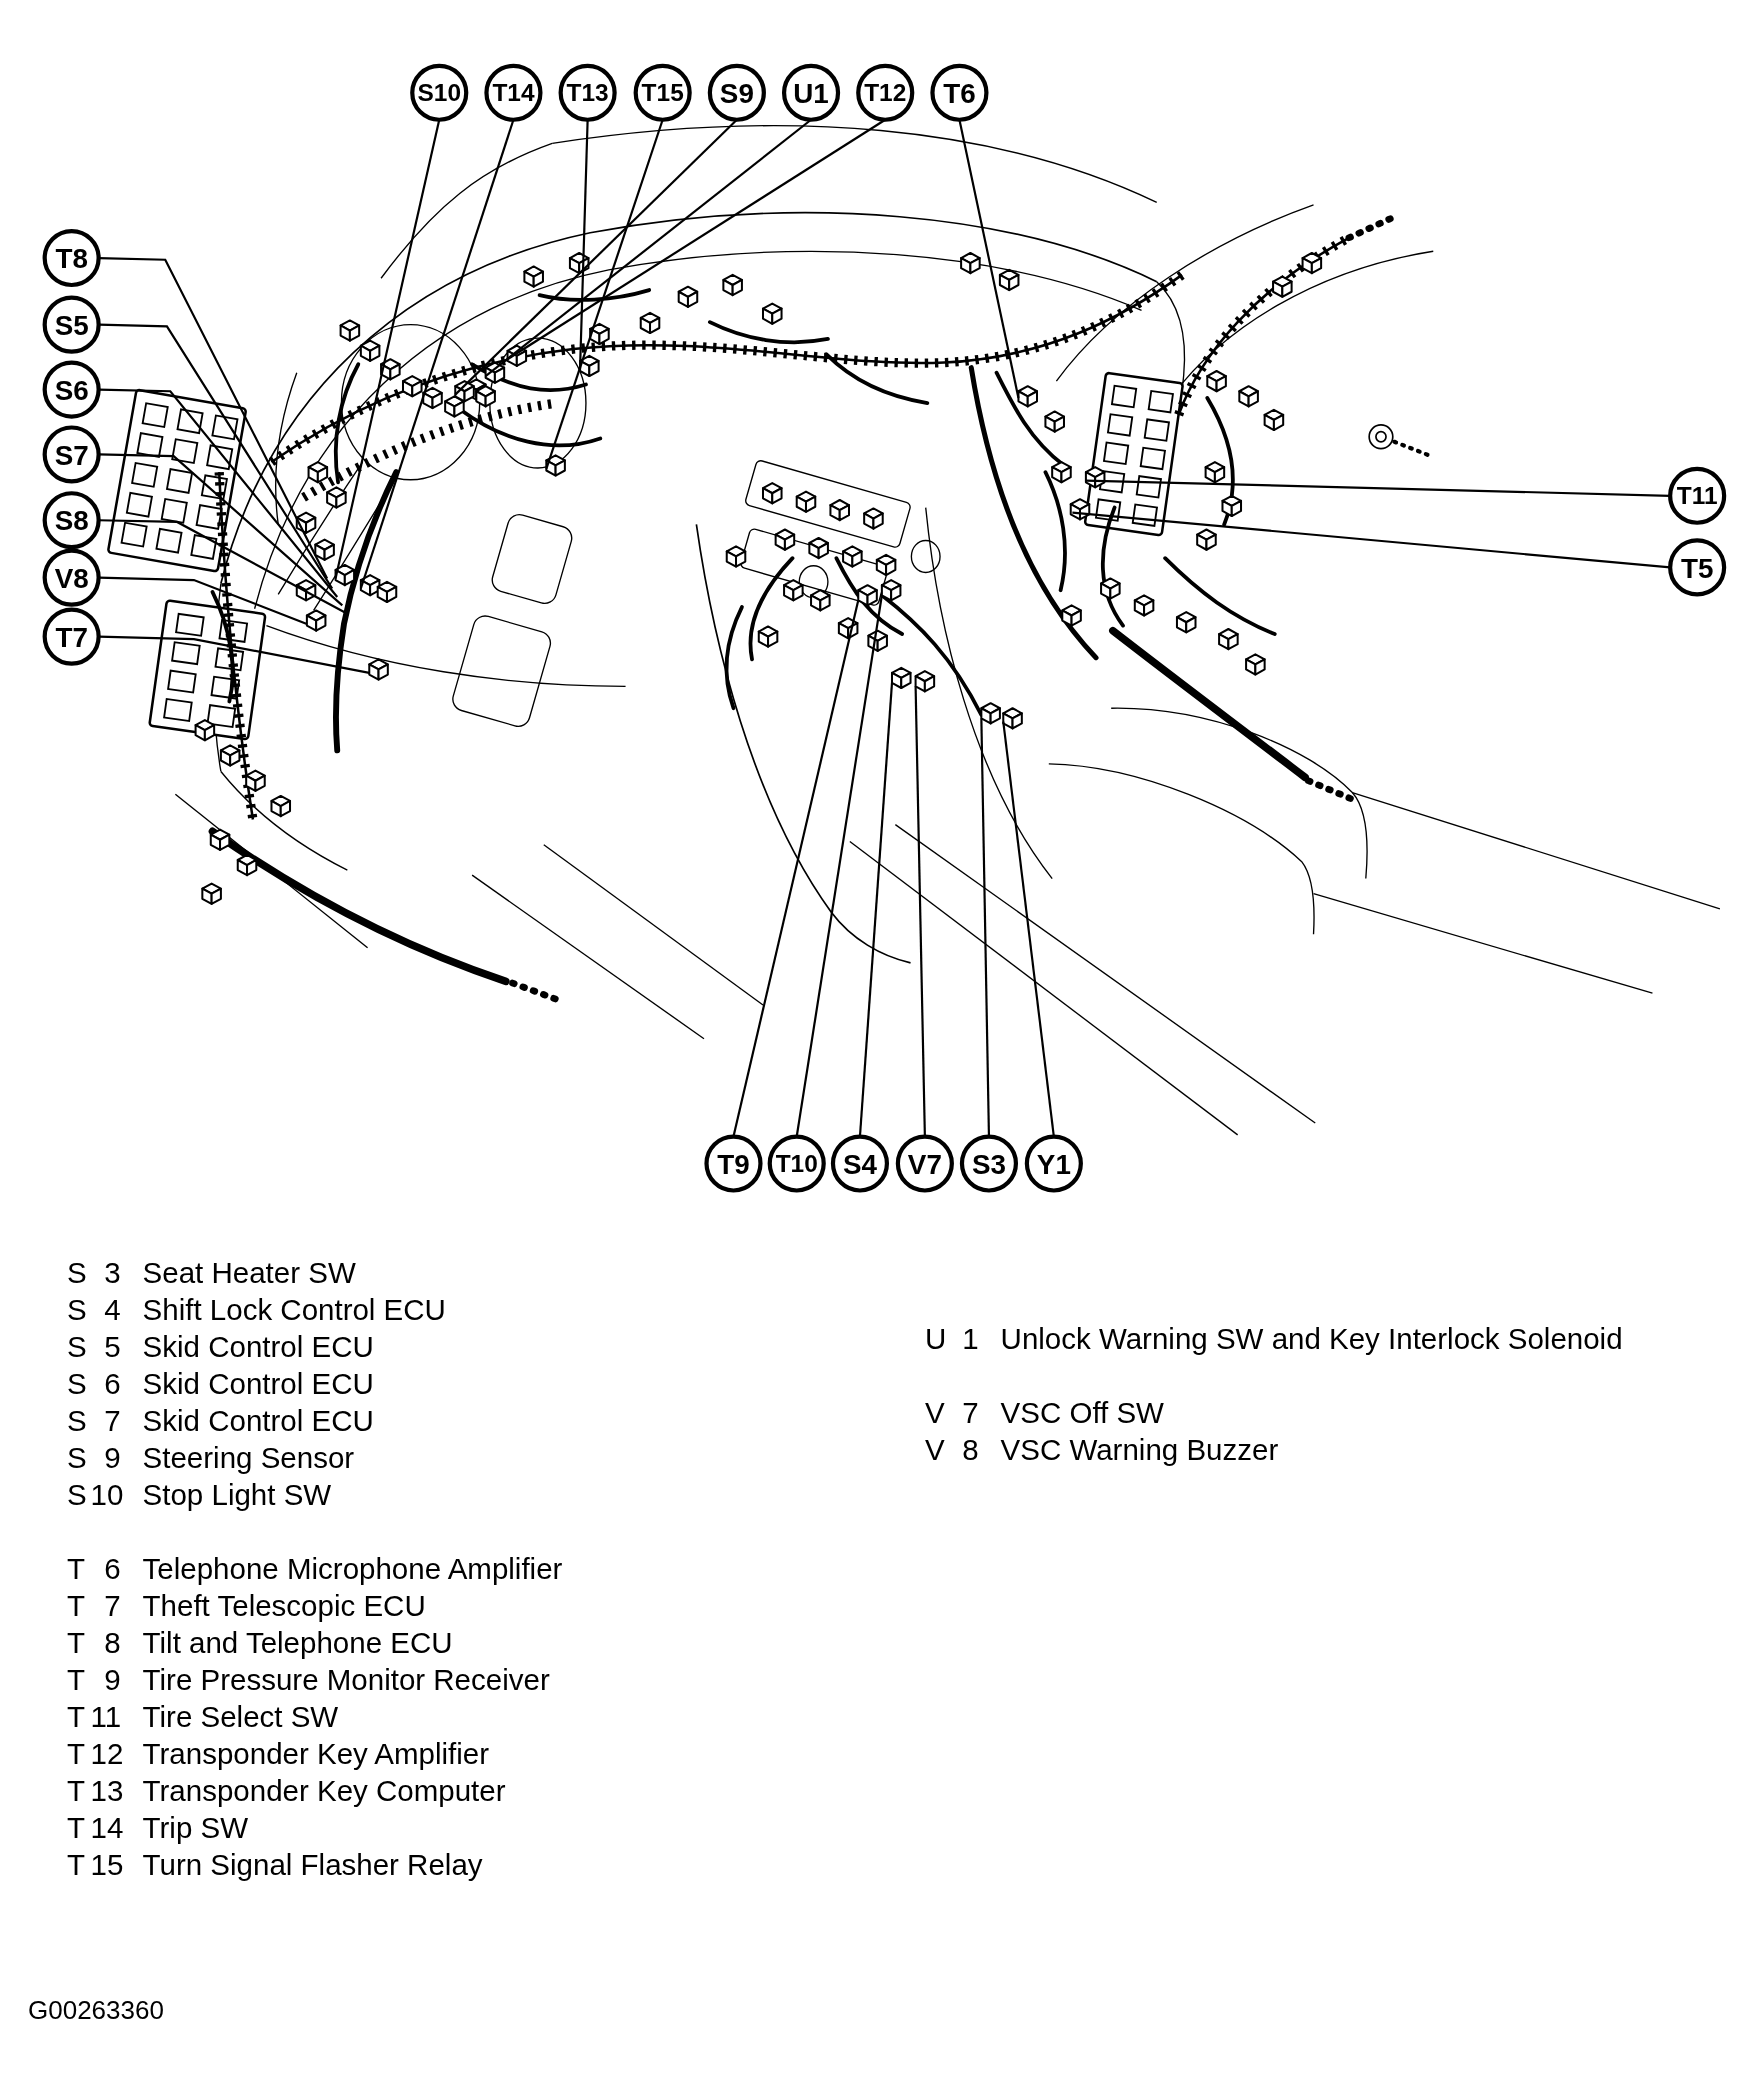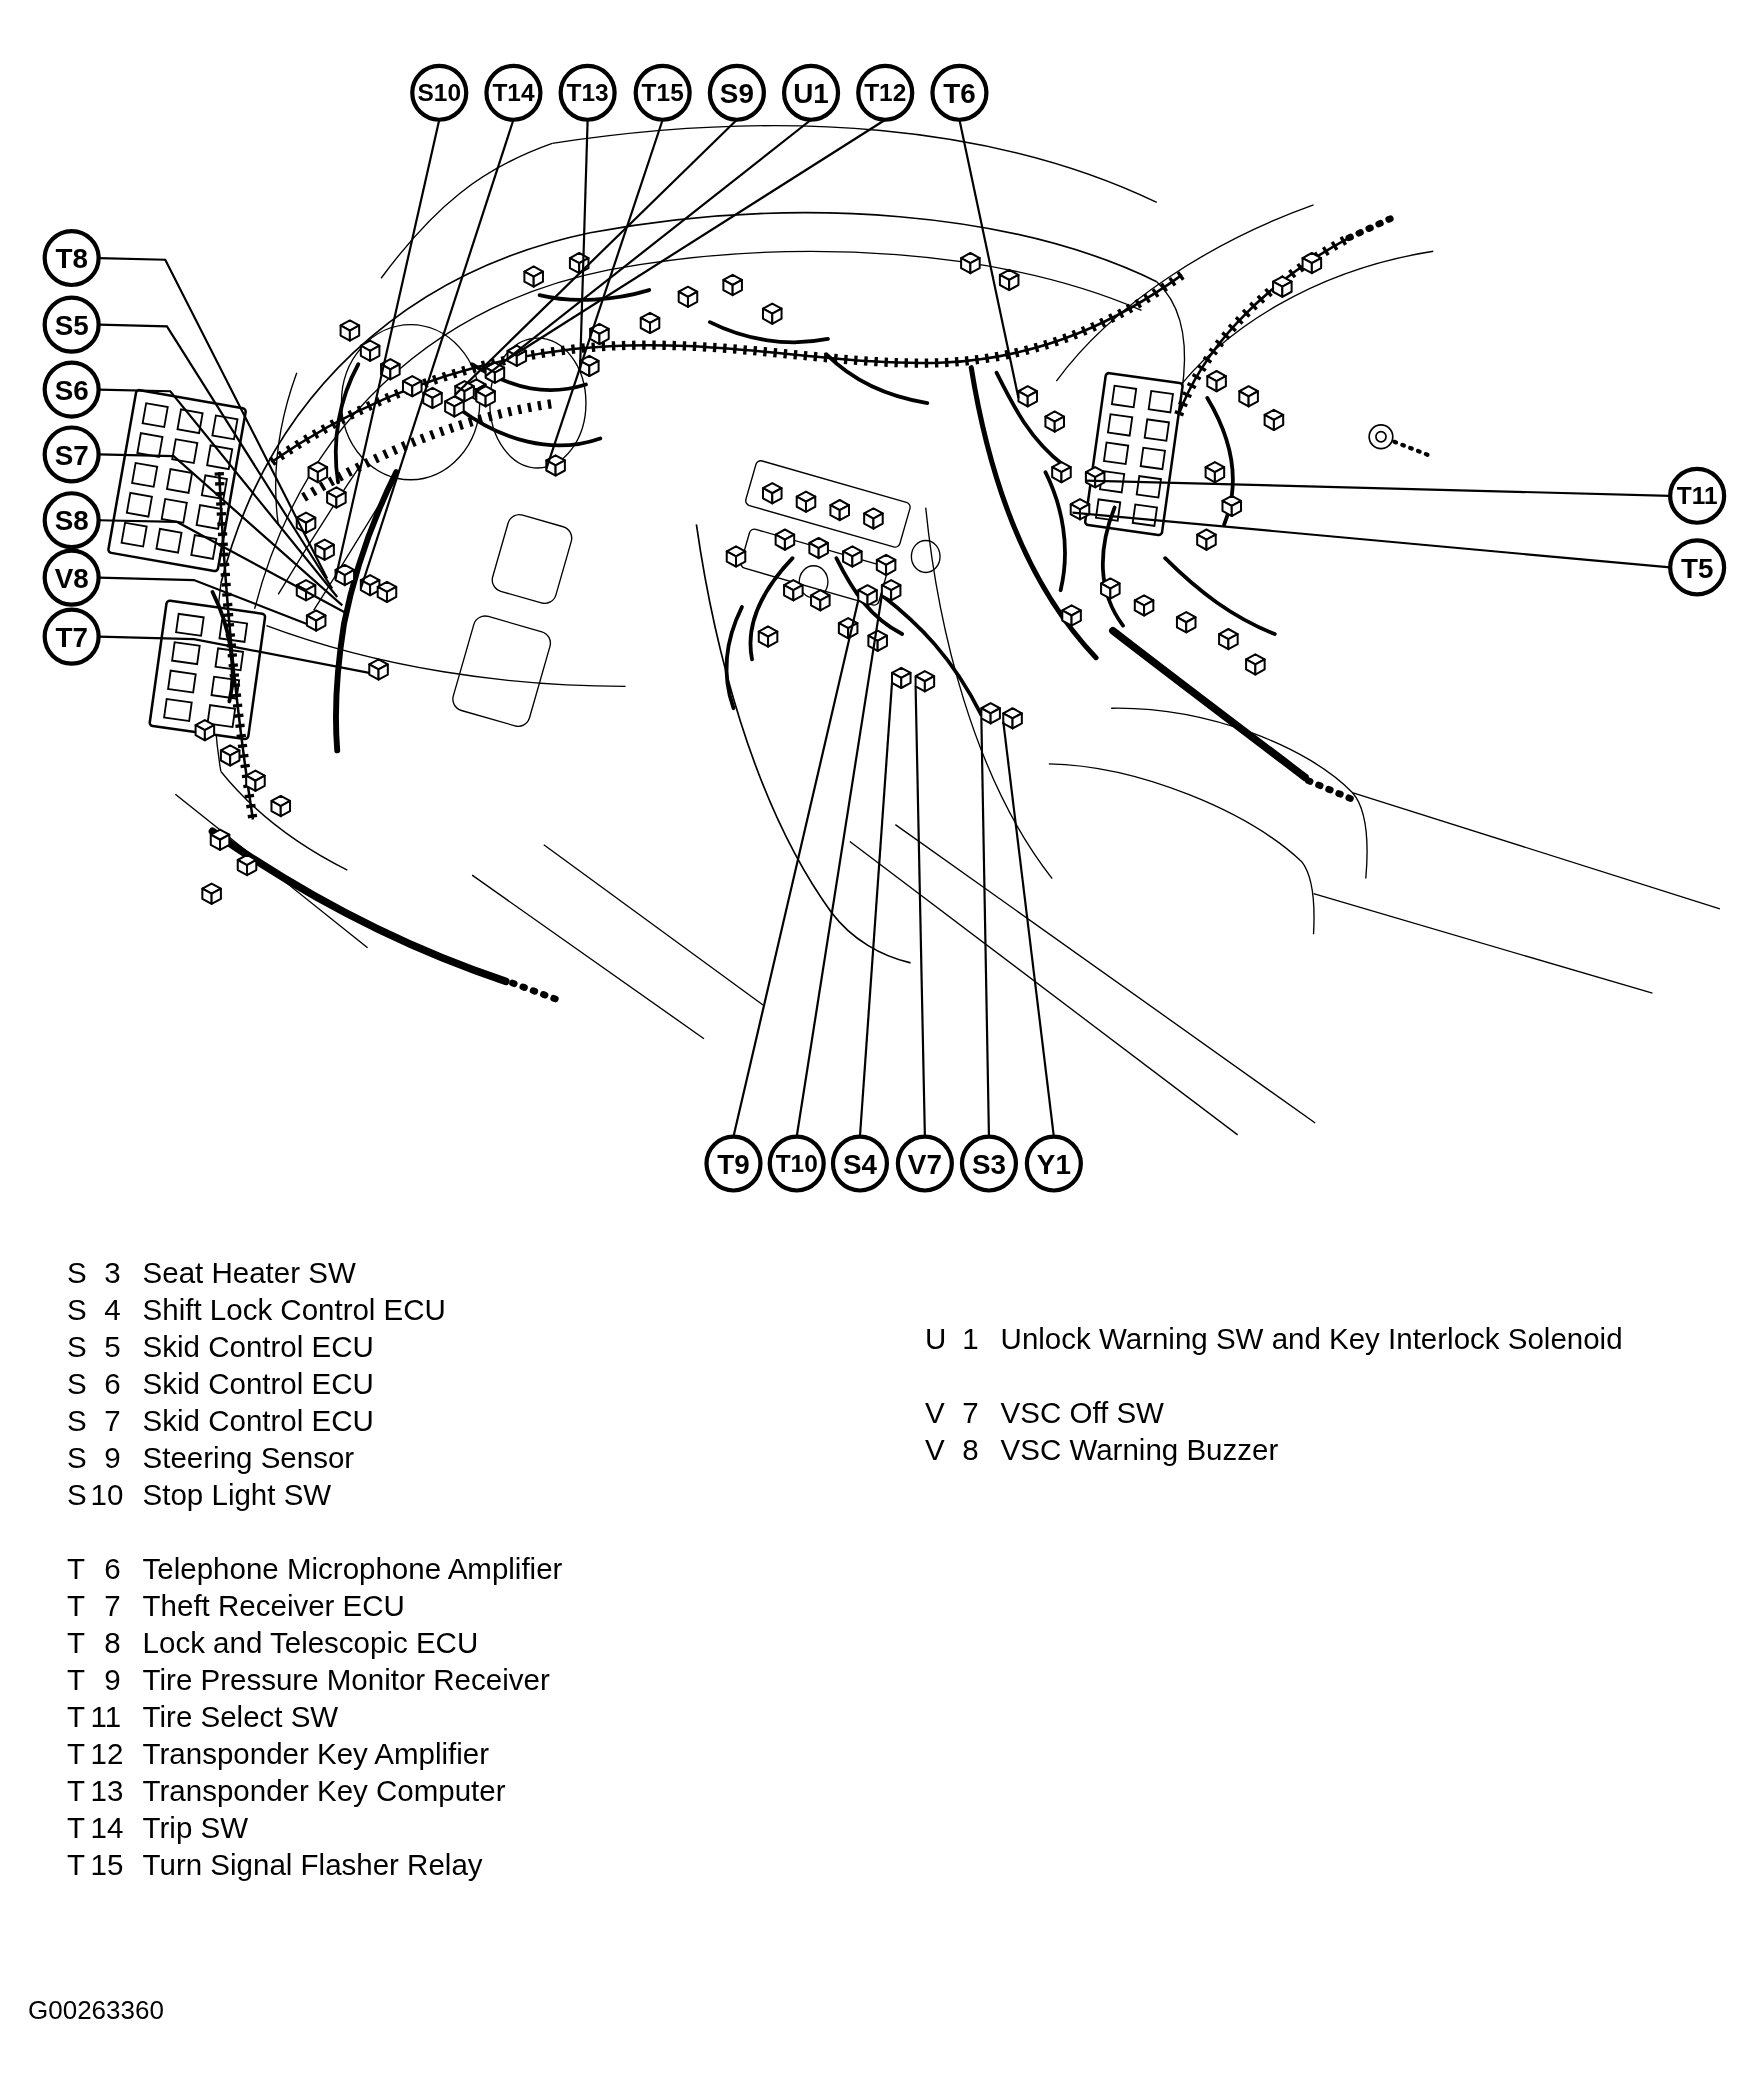--- a/index.html
+++ b/index.html
@@ -685,22 +685,22 @@
       <div class="legend-row"><span class="lg-prefix">S</span><span class="lg-num">3</span><span class="lg-name">Seat Heater SW</span></div>
       <div class="legend-row"><span class="lg-prefix">S</span><span class="lg-num">4</span><span class="lg-name">Shift Lock Control ECU</span></div>
       <div class="legend-row"><span class="lg-prefix">S</span><span class="lg-num">5</span><span class="lg-name">Skid Control ECU</span></div>
       <div class="legend-row"><span class="lg-prefix">S</span><span class="lg-num">6</span><span class="lg-name">Skid Control ECU</span></div>
       <div class="legend-row"><span class="lg-prefix">S</span><span class="lg-num">7</span><span class="lg-name">Skid Control ECU</span></div>
       <div class="legend-row"><span class="lg-prefix">S</span><span class="lg-num">9</span><span class="lg-name">Steering Sensor</span></div>
       <div class="legend-row"><span class="lg-prefix">S</span><span class="lg-num">10</span><span class="lg-name">Stop Light SW</span></div>
     </div>
     <div class="legend-section">
       <div class="legend-row"><span class="lg-prefix">T</span><span class="lg-num">6</span><span class="lg-name">Telephone Microphone Amplifier</span></div>
-      <div class="legend-row"><span class="lg-prefix">T</span><span class="lg-num">7</span><span class="lg-name">Theft Receiver ECU</span></div>
-      <div class="legend-row"><span class="lg-prefix">T</span><span class="lg-num">8</span><span class="lg-name">Lock and Telescopic ECU</span></div>
+      <div class="legend-row"><span class="lg-prefix">T</span><span class="lg-num">7</span><span class="lg-name">Theft Telescopic ECU</span></div>
+      <div class="legend-row"><span class="lg-prefix">T</span><span class="lg-num">8</span><span class="lg-name">Tilt and Telephone ECU</span></div>
       <div class="legend-row"><span class="lg-prefix">T</span><span class="lg-num">9</span><span class="lg-name">Tire Pressure Monitor Receiver</span></div>
       <div class="legend-row"><span class="lg-prefix">T</span><span class="lg-num">11</span><span class="lg-name">Tire Select SW</span></div>
       <div class="legend-row"><span class="lg-prefix">T</span><span class="lg-num">12</span><span class="lg-name">Transponder Key Amplifier</span></div>
       <div class="legend-row"><span class="lg-prefix">T</span><span class="lg-num">13</span><span class="lg-name">Transponder Key Computer</span></div>
       <div class="legend-row"><span class="lg-prefix">T</span><span class="lg-num">14</span><span class="lg-name">Trip SW</span></div>
       <div class="legend-row"><span class="lg-prefix">T</span><span class="lg-num">15</span><span class="lg-name">Turn Signal Flasher Relay</span></div>
     </div>
   </div>
 <div id="legend-right" class="legend-col">
     <div class="legend-section">

